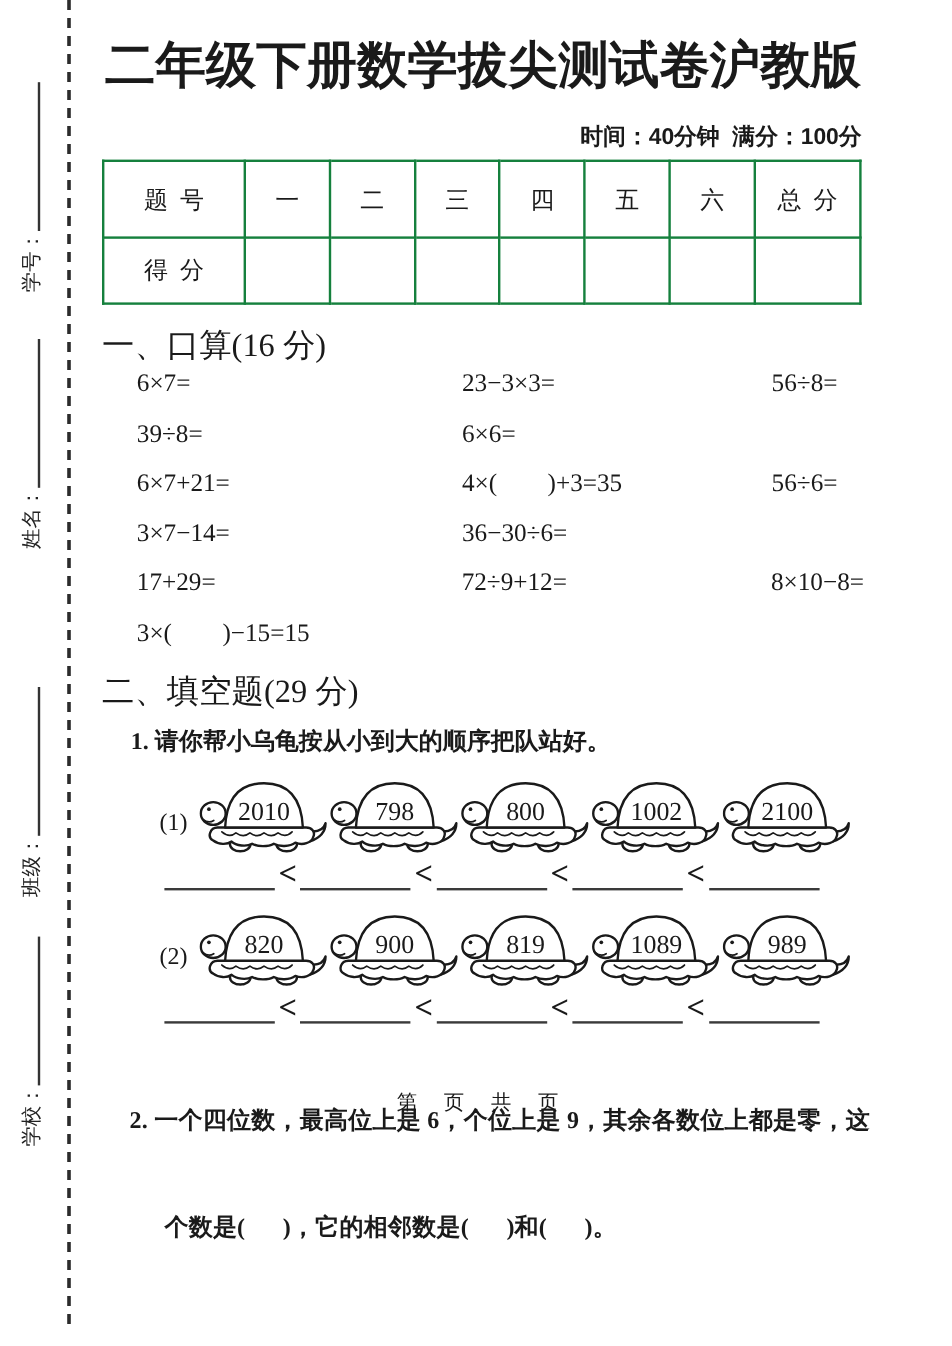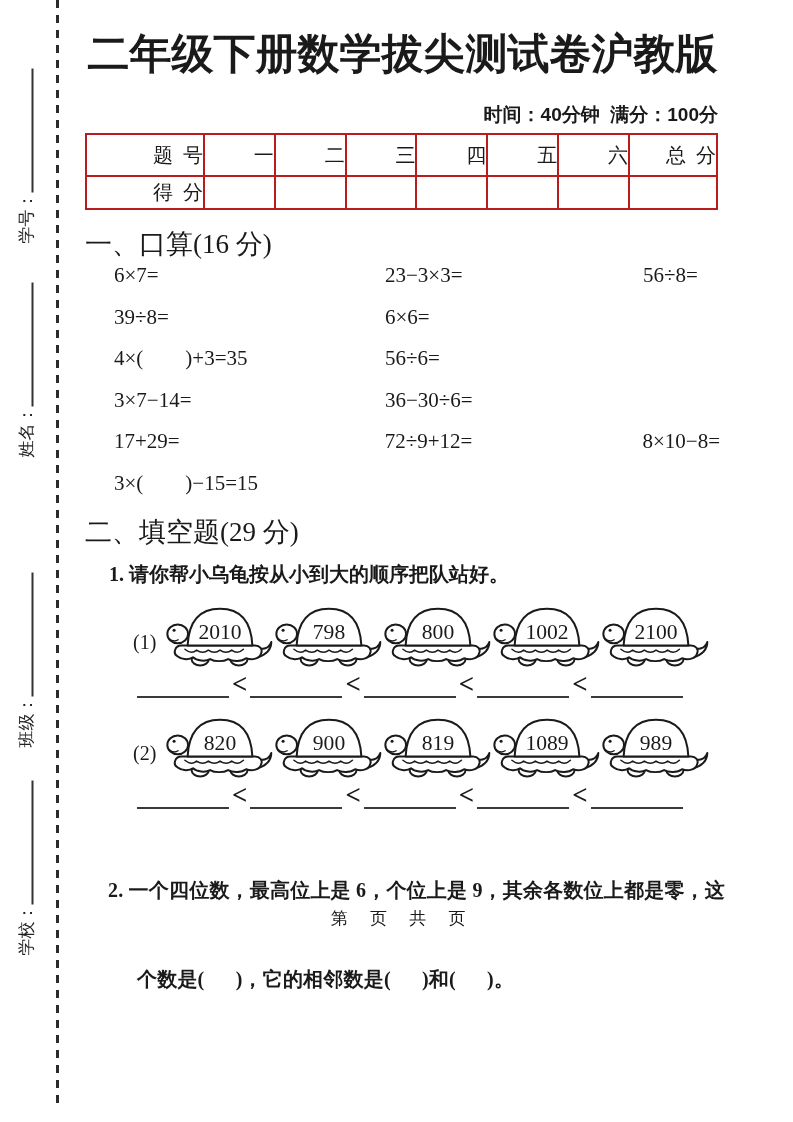--- a/index.html
+++ b/index.html
@@ -38,22 +38,22 @@
   .meta {
     margin-top:21px; text-align:right; padding-right:2px;
     font-family:"Liberation Sans", sans-serif;
     font-size:19px; font-weight:600; line-height:24px; white-space:pre;
   }
 
   table.score-table {
     margin-top:6px; width:633px; border-collapse:collapse; table-layout:fixed;
   }
   table.score-table td {
-    border:2px solid #b91c1c; text-align:right; white-space:pre;
-    font-size:20px; font-weight:500; padding:0;
+    border:2px solid #15803d; text-align:center; white-space:pre;
+    font-size:20px; font-weight:500; padding:11px;
   }
   tr.st-head td { height:40px; }
   tr.st-score td { height:31px; }
 
   .sec-title {
     margin-top:21px; font-size:27px; font-weight:400; line-height:27px; white-space:pre;
   }
   .sec-title.second { margin-top:7px; }
 
   .problems { margin-top:5px; }
@@ -146,21 +146,21 @@
             <td></td>
             <td></td>
           </tr>
     </tbody>
       </table>
 
     <div class="sec-title">一、口算(16 分)</div>
     <div class="problems" id="problems">
         <div class="p-row"><div class="p-cell">6×7=</div><div class="p-cell">23−3×3=</div><div class="p-cell">56÷8=</div></div>
         <div class="p-row"><div class="p-cell">39÷8=</div><div class="p-cell">6×6=</div></div>
-        <div class="p-row"><div class="p-cell">4×(        )+3=35</div><div class="p-cell">56÷6=</div></div>
+        <div class="p-row"><div class="p-cell">6×7+21=</div><div class="p-cell">4×(        )+3=35</div><div class="p-cell">56÷6=</div></div>
         <div class="p-row"><div class="p-cell">3×7−14=</div><div class="p-cell">36−30÷6=</div></div>
         <div class="p-row"><div class="p-cell">17+29=</div><div class="p-cell">72÷9+12=</div><div class="p-cell">8×10−8=</div></div>
         <div class="p-row"><div class="p-cell">3×(        )−15=15</div><div class="p-cell"></div><div class="p-cell"></div></div>
       </div>
 
     <div class="sec-title second">二、填空题(29 分)</div>
     <div class="q1-text">1. 请你帮小乌龟按从小到大的顺序把队站好。</div>
 
     <div id="turtle-area">
         <div class="turtle-row">

